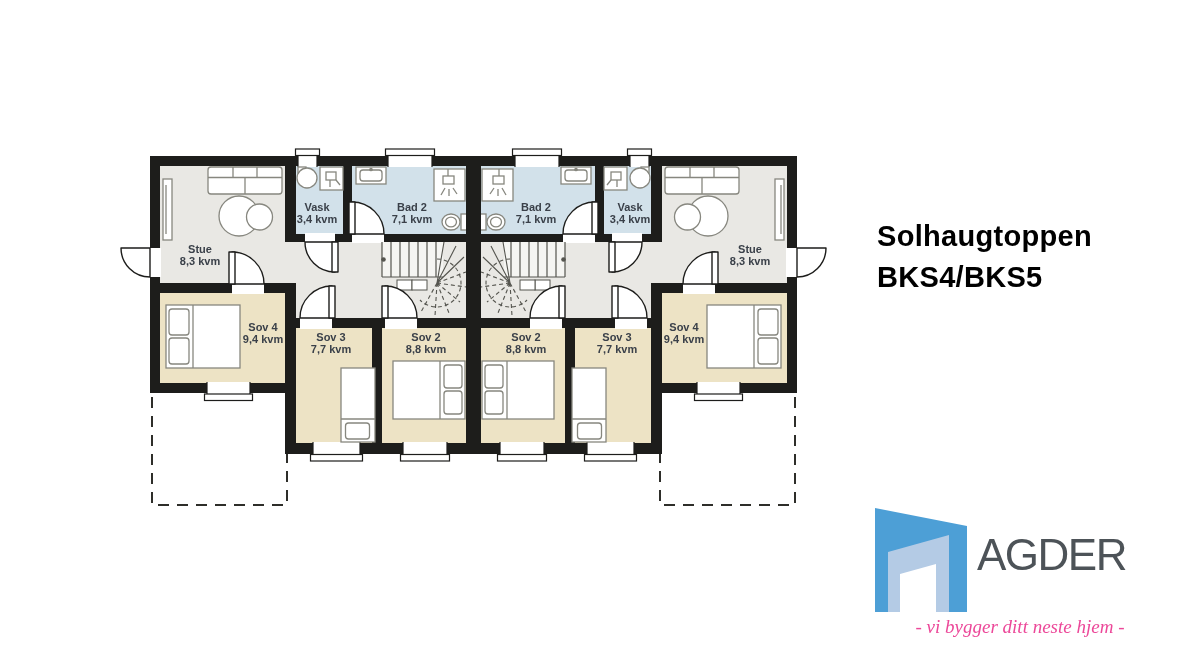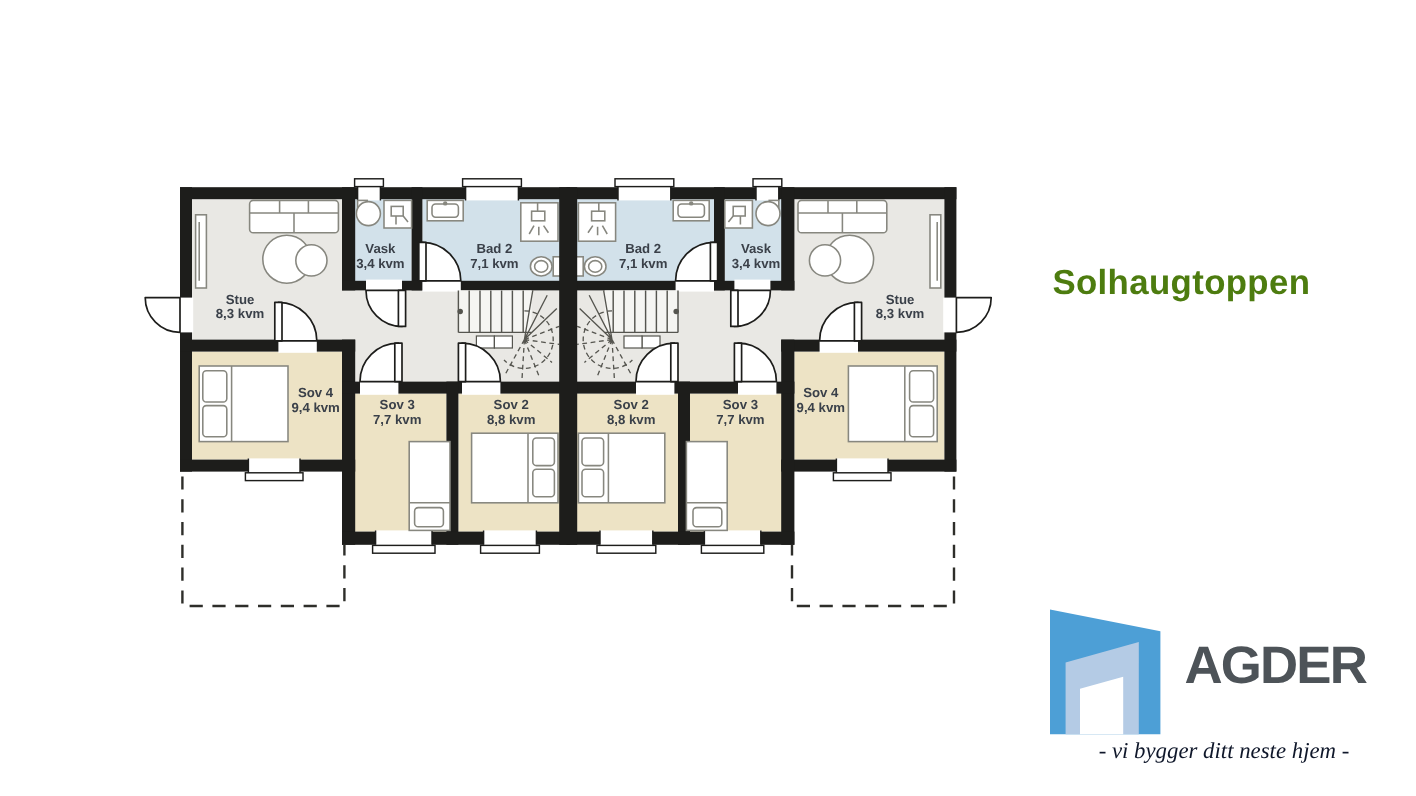--- a/index.html
+++ b/index.html
@@ -1,29 +1,29 @@
 <!DOCTYPE html>
 <html><head>
 <meta charset="utf-8">
 <style>
   html,body{margin:0;padding:0;background:#ffffff;}
   #stage{position:relative;width:1180px;height:663px;background:#ffffff;overflow:hidden;
          font-family:"Liberation Sans",sans-serif;}
   #plan-svg{position:absolute;left:110px;top:140px;width:720px;height:380px;}
   .room-label{fill:#3a4049;font-family:"Liberation Sans",sans-serif;font-weight:bold;
               font-size:11px;text-anchor:middle;}
-  #title-block{position:absolute;left:877px;top:216px;color:#4d7c0f;font-weight:bold;
+  #title-block{position:absolute;left:877px;top:216px;color:#000000;font-weight:bold;
                font-size:29px;line-height:41px;letter-spacing:0.3px;white-space:nowrap;}
   #logo{position:absolute;left:875px;top:498px;width:290px;height:145px;}
   #logo-mark{position:absolute;left:0;top:0;width:94px;height:114px;}
-  #logo-name{position:absolute;left:112px;top:38px;color:#4d5358;font-weight:bold;
+  #logo-name{position:absolute;left:102px;top:38px;color:#4d5358;font-weight:normal;
              font-size:44px;line-height:37px;letter-spacing:-1.5px;white-space:nowrap;}
   #logo-tagline{position:absolute;left:10px;top:118px;width:270px;text-align:center;
                 font-family:"Liberation Serif",serif;font-style:italic;font-size:19px;
-                color:#0f172a;white-space:nowrap;}
+                color:#ec4899;white-space:nowrap;}
 </style>
 </head>
 <body>
 
 <div id="stage">
 
   <svg id="plan-svg" viewBox="110 140 720 380" xmlns="http://www.w3.org/2000/svg" xmlns:xlink="http://www.w3.org/1999/xlink">
     <defs>
       <g id="unitGeom">
 
@@ -206,20 +206,21 @@
     <text class="room-label" x="684" y="331">Sov 4</text>
     <text class="room-label" x="684" y="343">9,4 kvm</text>
     <text class="room-label" x="617" y="341">Sov 3</text>
     <text class="room-label" x="617" y="353">7,7 kvm</text>
     <text class="room-label" x="526" y="341">Sov 2</text>
     <text class="room-label" x="526" y="353">8,8 kvm</text>
   </svg>
 
   <div id="title-block">
     <div>Solhaugtoppen</div>
+    <div>BKS4/BKS5</div>
   </div>
 
   <div id="logo">
     <svg id="logo-mark" viewBox="0 0 94 114" xmlns="http://www.w3.org/2000/svg">
       <polygon points="0,10 92,28 92,114 0,114" fill="#4d9fd6"></polygon>
       <polygon points="13,54 74,37 74,114 13,114" fill="#b4cbe5"></polygon>
       <polygon points="25,76 61,66 61,114 25,114" fill="#ffffff"></polygon>
     </svg>
     <div id="logo-name">
       <div>AGDER</div>

